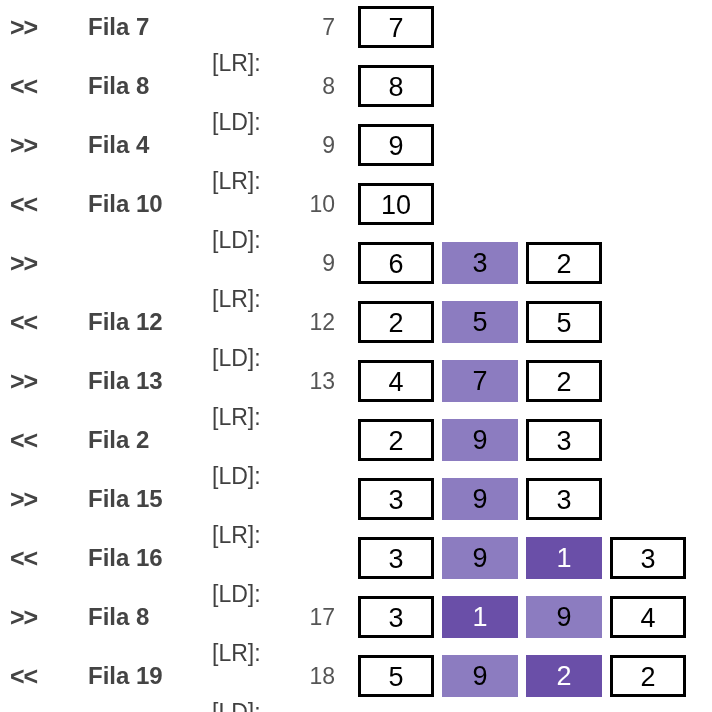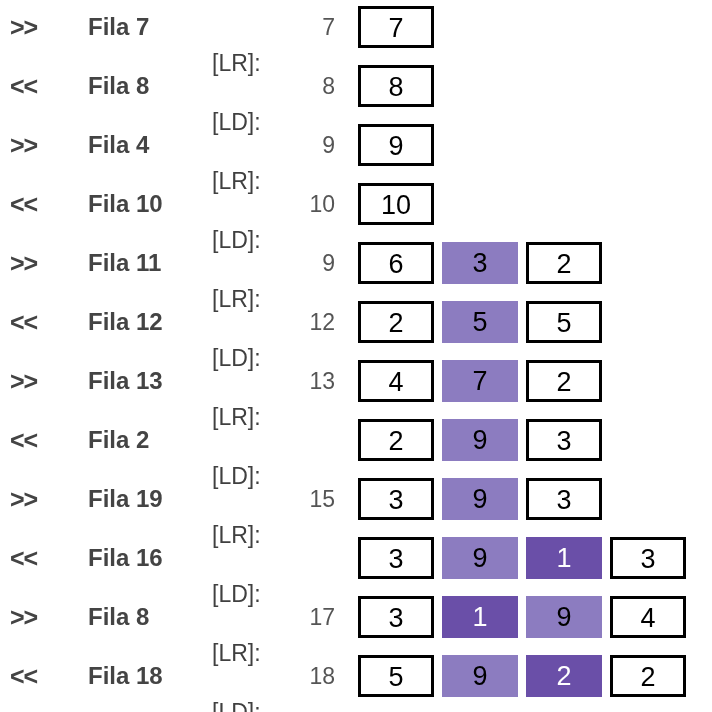--- a/index.html
+++ b/index.html
@@ -147,21 +147,20 @@
       <div class="col-arrow">&lt;&lt;</div>
       <div class="col-label">Fila 10</div>
       <div class="col-dir">[LD]:</div>
       <div class="col-index">10</div>
       <div class="cells" style="width: 84px;">
         <div class="cell plain" style="left: 0px;">10</div>
       </div>
     </div>
     <div class="trace-row" style="top: 242px;">
       <div class="col-arrow">&gt;&gt;</div>
-      <div class="col-label">Fila 11</div>
       <div class="col-dir">[LR]:</div>
       <div class="col-index">9</div>
       <div class="cells" style="width: 252px;">
         <div class="cell plain" style="left: 0px;">6</div>
         <div class="cell hl-light" style="left: 84px;">3</div>
         <div class="cell plain" style="left: 168px;">2</div>
       </div>
     </div>
     <div class="trace-row" style="top: 301px;">
       <div class="col-arrow">&lt;&lt;</div>
@@ -190,23 +189,22 @@
       <div class="col-label">Fila 2</div>
       <div class="col-dir">[LD]:</div>
       <div class="cells" style="width: 252px;">
         <div class="cell plain" style="left: 0px;">2</div>
         <div class="cell hl-light" style="left: 84px;">9</div>
         <div class="cell plain" style="left: 168px;">3</div>
       </div>
     </div>
     <div class="trace-row" style="top: 478px;">
       <div class="col-arrow">&gt;&gt;</div>
-      <div class="col-label">Fila 19</div>
-      <div class="col-dir">[LR]:</div>
-      <div class="col-index">15</div>
+      <div class="col-label">Fila 15</div>
+      <div class="col-dir">[LR]:</div>
       <div class="cells" style="width: 252px;">
         <div class="cell plain" style="left: 0px;">3</div>
         <div class="cell hl-light" style="left: 84px;">9</div>
         <div class="cell plain" style="left: 168px;">3</div>
       </div>
     </div>
     <div class="trace-row" style="top: 537px;">
       <div class="col-arrow">&lt;&lt;</div>
       <div class="col-label">Fila 16</div>
       <div class="col-dir">[LD]:</div>
@@ -224,21 +222,21 @@
       <div class="col-index">17</div>
       <div class="cells" style="width: 336px;">
         <div class="cell plain" style="left: 0px;">3</div>
         <div class="cell hl-dark" style="left: 84px;">1</div>
         <div class="cell hl-light" style="left: 168px;">9</div>
         <div class="cell plain" style="left: 252px;">4</div>
       </div>
     </div>
     <div class="trace-row" style="top: 655px;">
       <div class="col-arrow">&lt;&lt;</div>
-      <div class="col-label">Fila 18</div>
+      <div class="col-label">Fila 19</div>
       <div class="col-dir">[LD]:</div>
       <div class="col-index">18</div>
       <div class="cells" style="width: 336px;">
         <div class="cell plain" style="left: 0px;">5</div>
         <div class="cell hl-light" style="left: 84px;">9</div>
         <div class="cell hl-dark" style="left: 168px;">2</div>
         <div class="cell plain" style="left: 252px;">2</div>
       </div>
     </div>
   </div>

